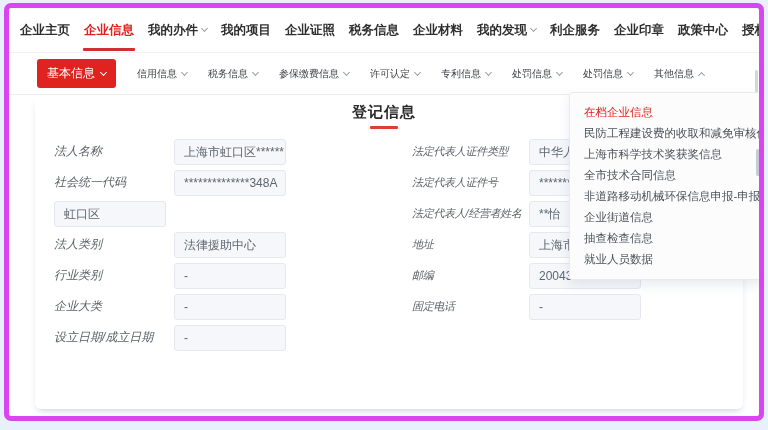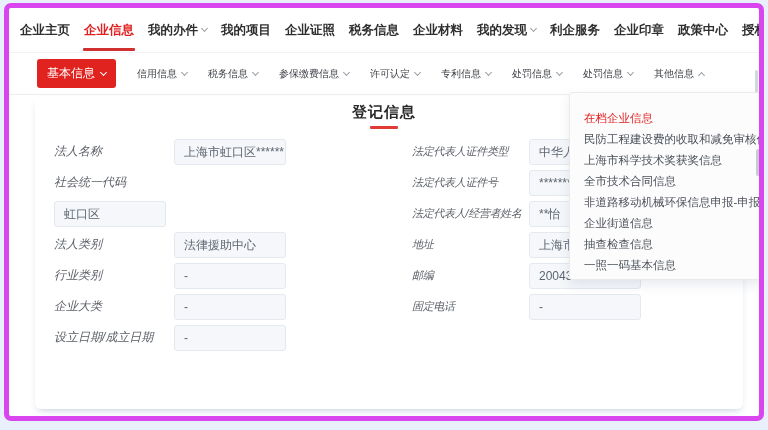--- a/index.html
+++ b/index.html
@@ -44,21 +44,21 @@
   .ibox { width:112px; height:26px; background:#f5f7fa; border:1px solid #e5e8ee; border-radius:3px;
           font-size:12px; color:#5d6670; line-height:24px; padding:0 9px; overflow:hidden; white-space:nowrap; }
   .scope { position:absolute; left:45px; top:345px; display:flex; align-items:flex-start; }
   .scope .flabel { padding-top:7px; }
   .scope-box { width:502px; height:53px; background:#f5f7fa; border:1px solid #e5e8ee; border-radius:3px;
           font-size:11.5px; color:#5d6670; line-height:19px; padding:5px 10px; overflow:hidden; }
 
   
   .dropdown { position:absolute; left:560px; top:84px; width:194px; height:188px; z-index:5;
           background:#fcfcfd; border:1px solid #e9eaee; border-radius:3px; overflow:hidden;
-          box-shadow:0 5px 12px rgba(70,90,130,.12); padding-top:15px; }
+          box-shadow:0 5px 12px rgba(70,90,130,.12); padding-top:9px; }
   .dd-item { height:21px; line-height:21px; padding-left:14px; font-size:11.5px; color:#4b5058;
           white-space:nowrap; overflow:hidden; cursor:pointer; }
   .dd-item.active { color:#e02020; }
   .dd-thumb { position:absolute; right:2px; top:56px; width:4px; height:27px; background:#c7cbd3; border-radius:2px; }
 
   .page-thumb { position:absolute; right:1px; top:62px; width:3px; height:34px; background:#d3d8e0; border-radius:2px; }
 </style>
 </head>
 <body>
 
@@ -131,20 +131,21 @@
   <div class="title">登记信息</div>
   <div class="title-bar"></div>
 
   <div class="col col-l">
     <div class="frow">
           <span class="flabel">法人名称</span>
           <span class="ibox">上海市虹口区******</span>
         </div>
     <div class="frow">
           <span class="flabel">社会统一代码</span>
+          <span class="ibox">**************348A</span>
         </div>
     <div class="frow">
           <span class="ibox">虹口区</span>
         </div>
     <div class="frow">
           <span class="flabel">法人类别</span>
           <span class="ibox">法律援助中心</span>
         </div>
     <div class="frow">
           <span class="flabel">行业类别</span>
@@ -189,21 +190,20 @@
 
 
   <div class="dropdown">
     <div class="dd-item active">在档企业信息</div>
     <div class="dd-item">民防工程建设费的收取和减免审核信息</div>
     <div class="dd-item">上海市科学技术奖获奖信息</div>
     <div class="dd-item">全市技术合同信息</div>
     <div class="dd-item">非道路移动机械环保信息申报-申报单位信息</div>
     <div class="dd-item">企业街道信息</div>
     <div class="dd-item">抽查检查信息</div>
-    <div class="dd-item">一照一码基本信息</div>
     <div class="dd-item">就业人员数据</div>
     <div class="dd-thumb"></div>
   </div>
 
   <div class="page-thumb"></div>
 
 </div>
 </div>
 
 </body></html>

